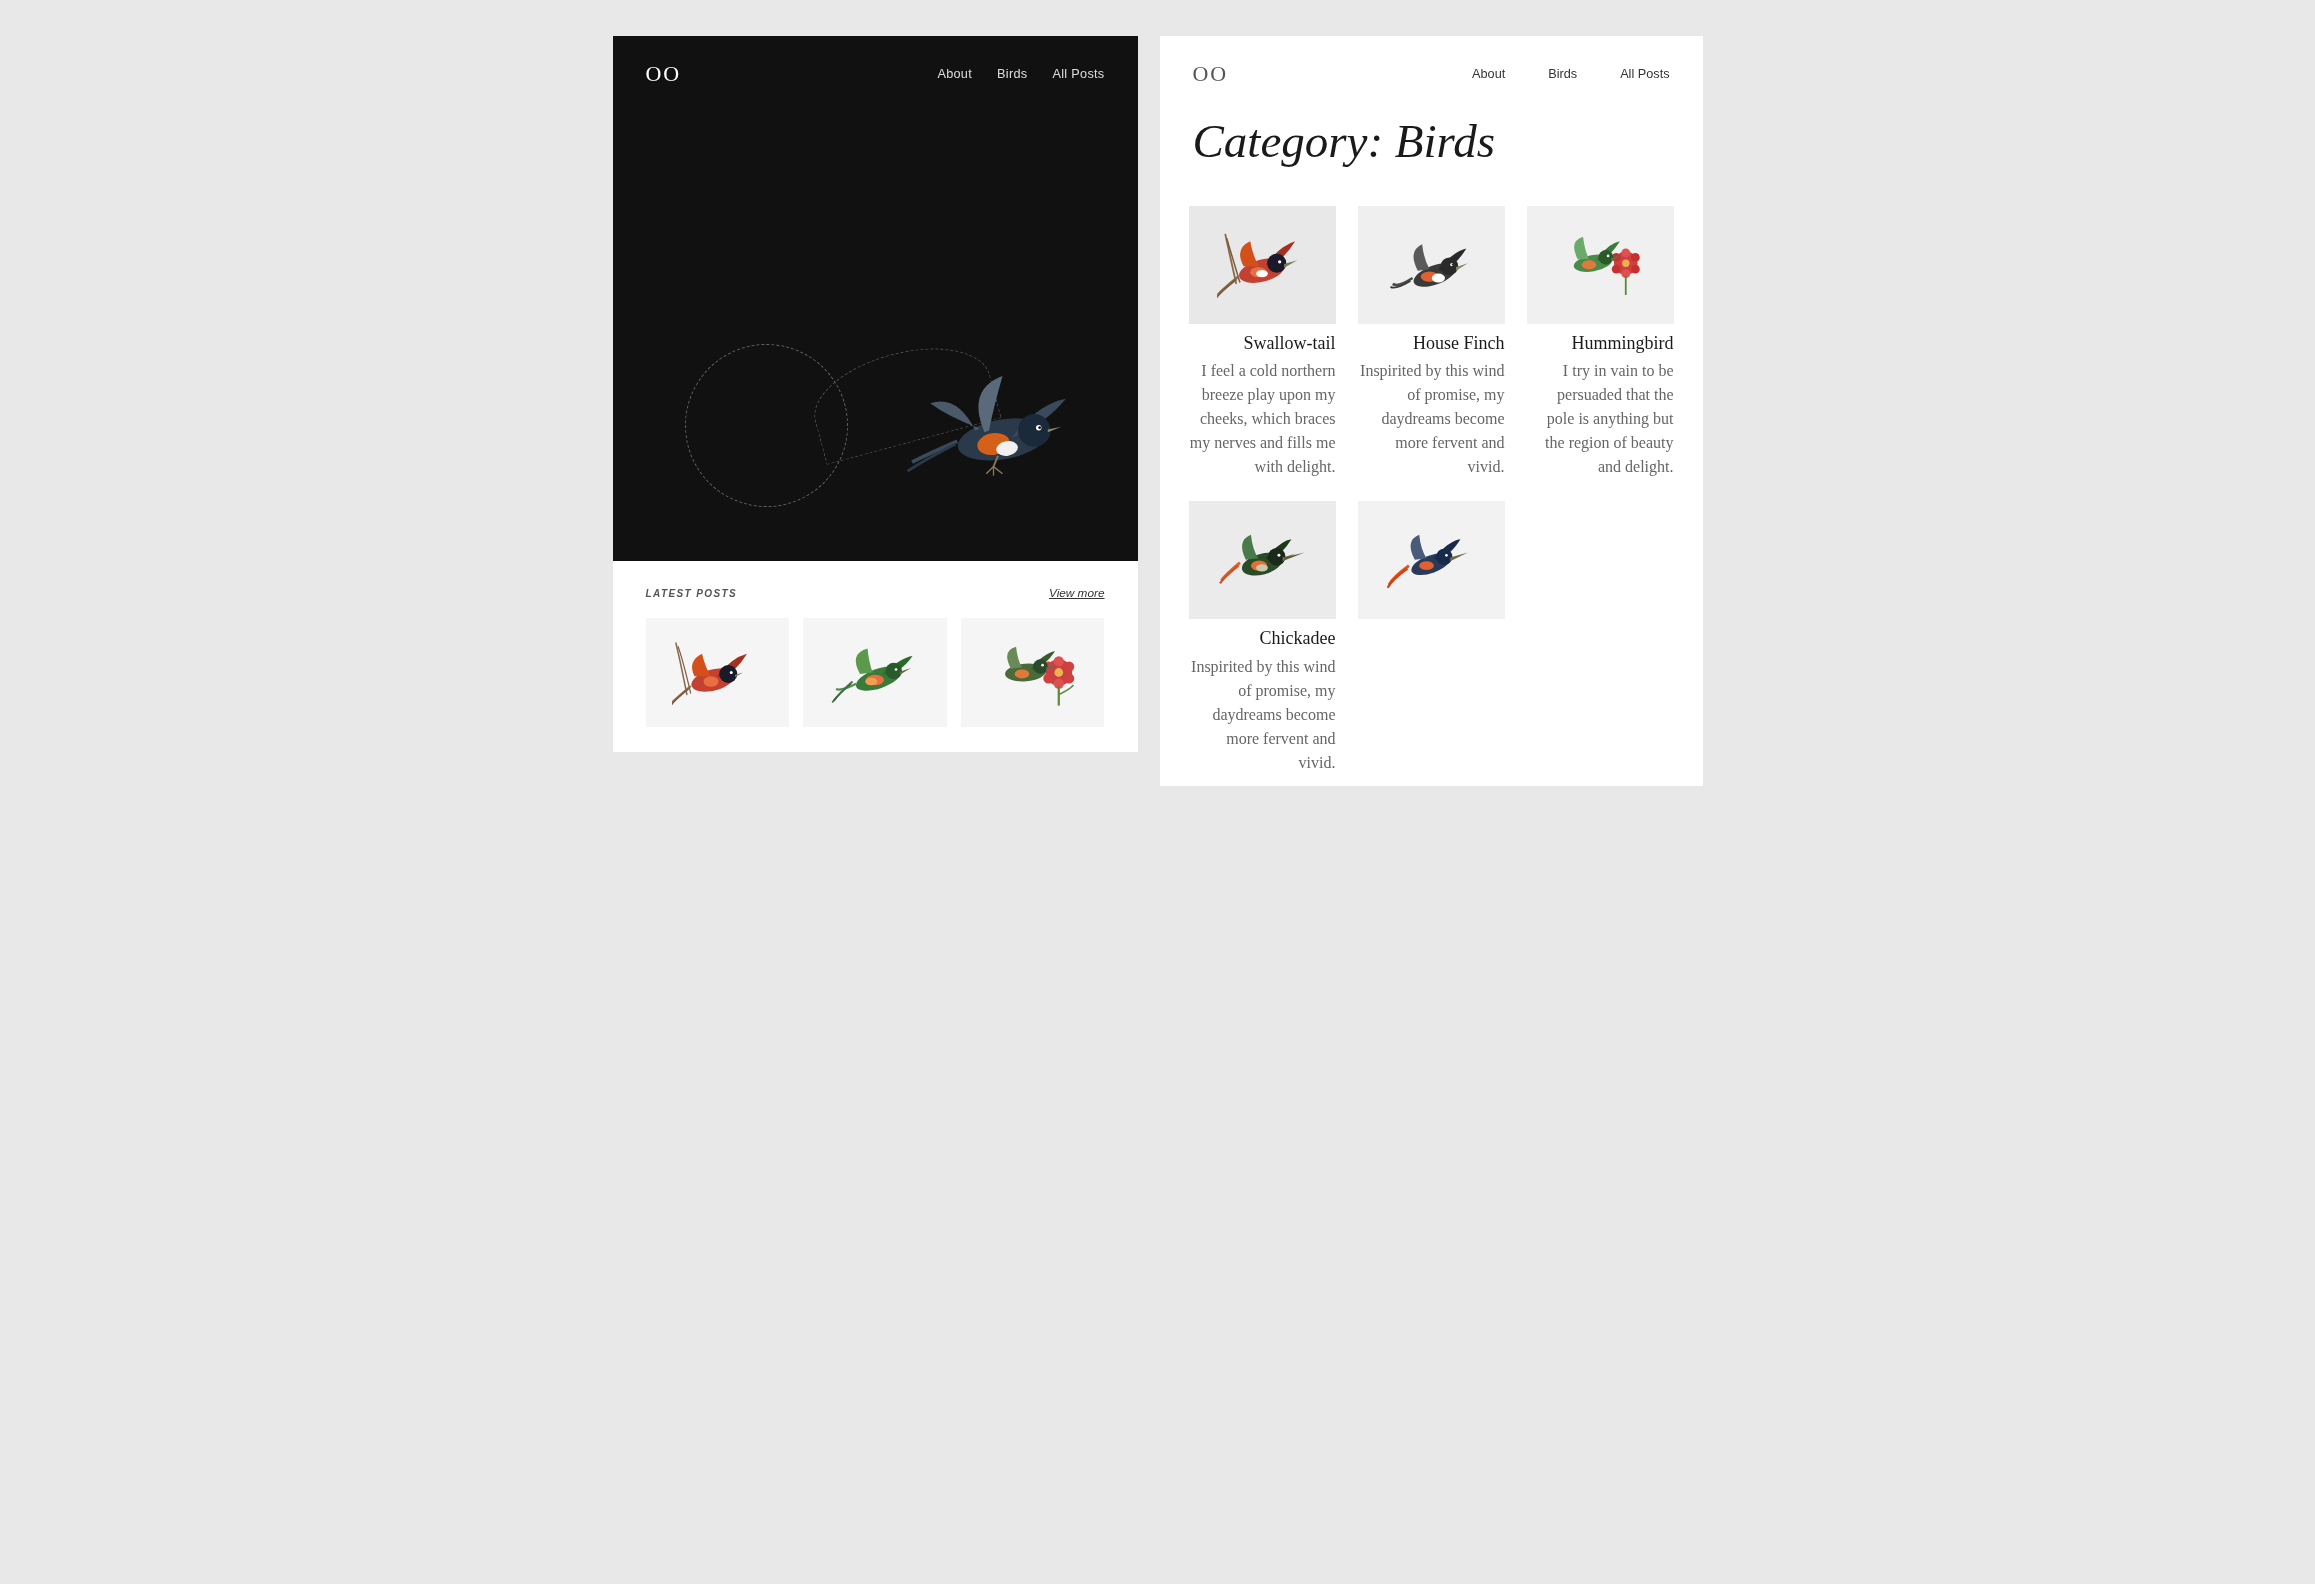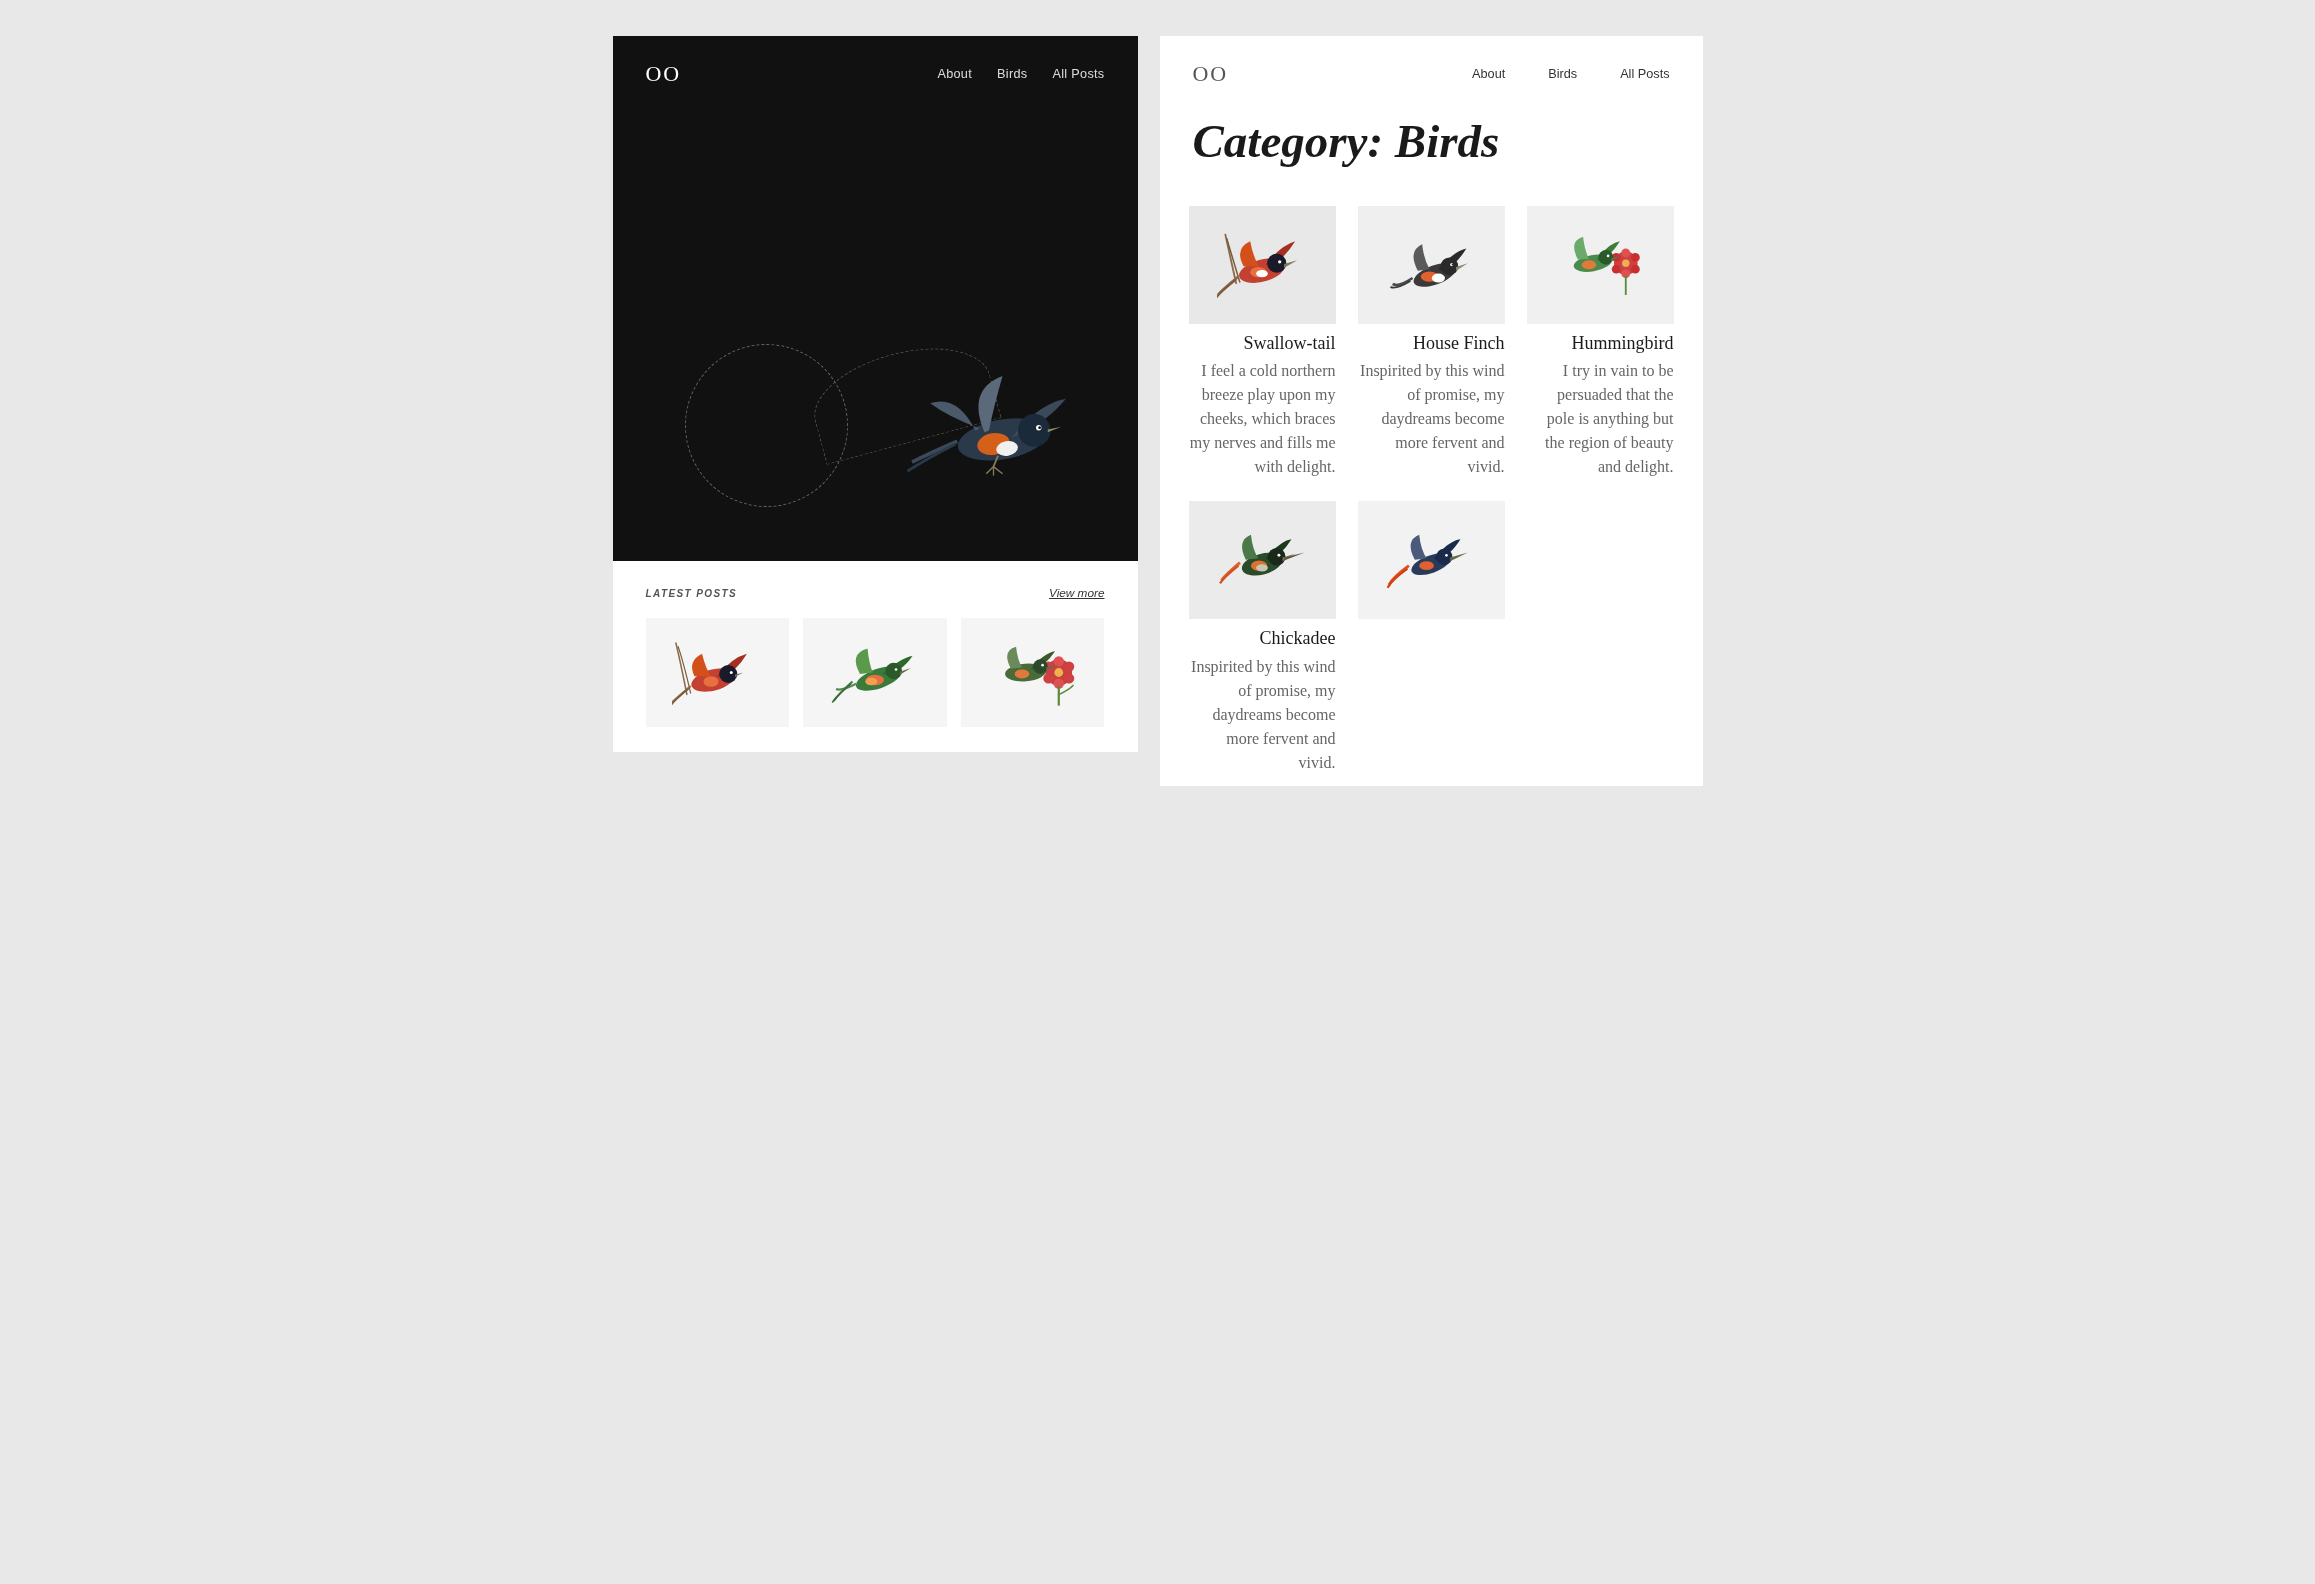--- a/index.html
+++ b/index.html
@@ -179,21 +179,21 @@
     .right-nav {
       display: flex;
       align-items: center;
       justify-content: space-between;
       padding: 25px 33px 0 33px;
     }
 
     .category-title {
       font-size: 47px;
       font-style: italic;
-      font-weight: 700;
+      font-weight: 400;
       color: #1a1a1a;
       padding: 27px 16px 27px 33px;
     }
 
     .birds-grid {
       display: grid;
       grid-template-columns: 1fr 1fr 1fr;
       gap: 0;
       padding: 0 18px;
     }

